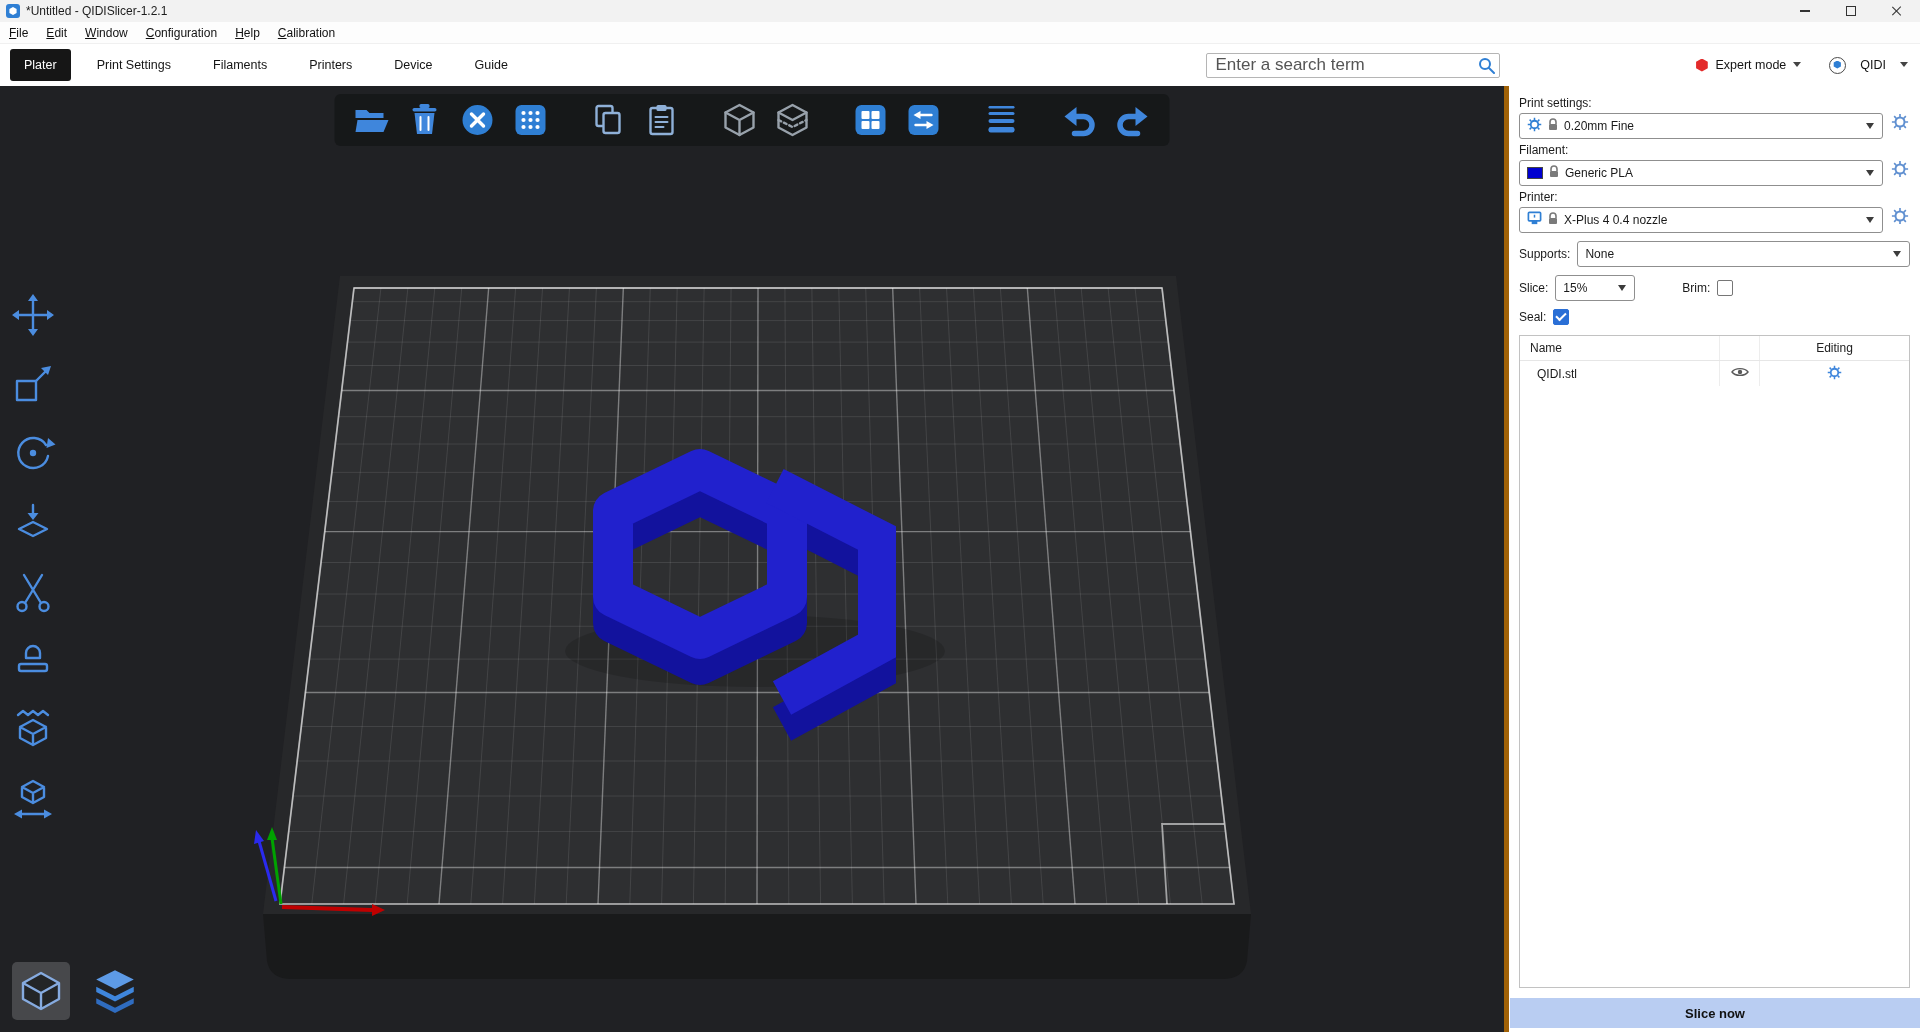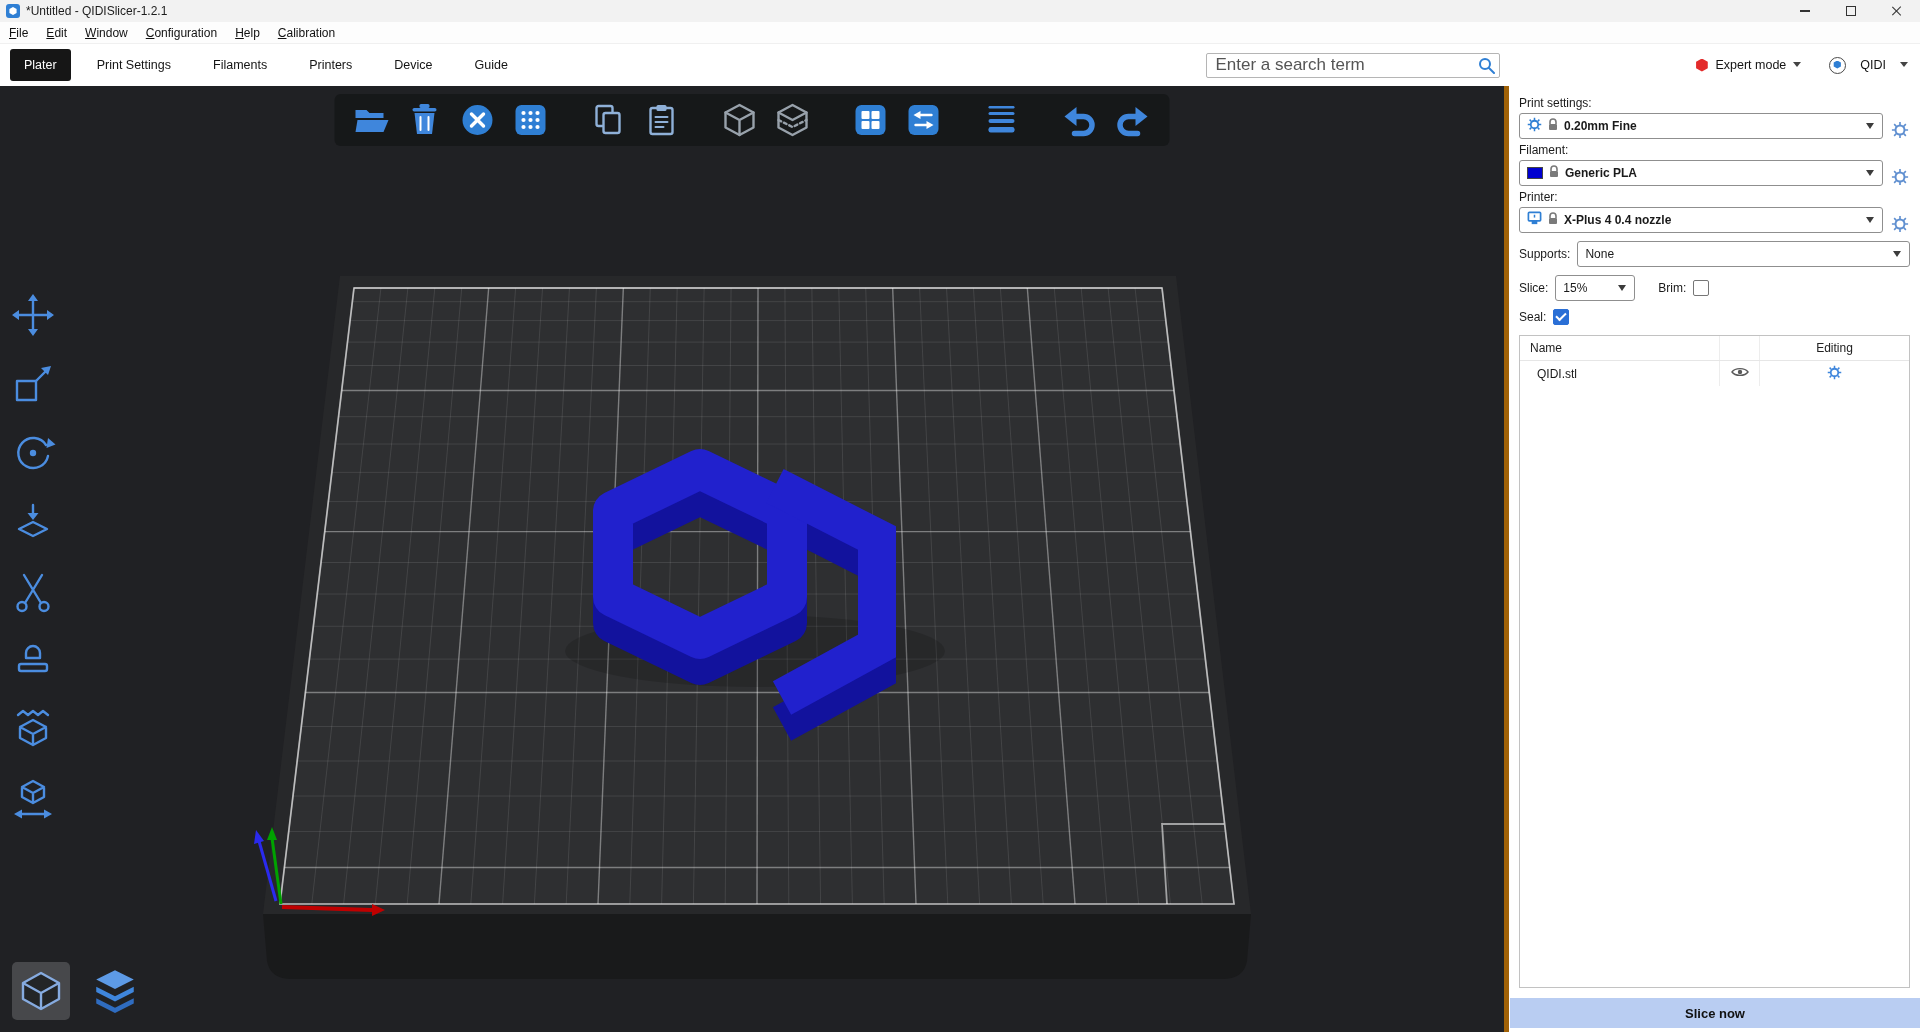--- a/index.html
+++ b/index.html
@@ -51,30 +51,30 @@
   .lt-icon { width:46px; height:46px; display:flex; align-items:center; justify-content:center; cursor:pointer; }
   .lt-icon svg { stroke:#4b8de0; fill:none; stroke-width:2.4; stroke-linecap:round; stroke-linejoin:round; }
 
   .view-buttons { position:absolute; left:12px; bottom:12px; display:flex; gap:16px; }
   .vb { width:58px; height:58px; display:flex; align-items:center; justify-content:center; border-radius:5px; cursor:pointer; }
   .vb.active { background:#47484b; }
 
   
   .sidebar { position:absolute; top:86px; right:0; bottom:0; width:416px; background:#fff; border-left:5px solid #a16207; padding:6px 10px 0 10px; font-size:12px; color:#1a1a1a; display:flex; flex-direction:column; }
   .sb-label { margin:4px 0 3px 0; }
-  .combo-row { display:flex; align-items:flex-end; gap:7px;font-weight:bold; }
+  .combo-row { display:flex; align-items:flex-start; gap:7px; }
   .combo { flex:1; height:26px; border:1px solid #8f8f8f; border-radius:3px; background:#fff; display:flex; align-items:center; padding:0 7px; gap:6px; cursor:pointer; min-width:0; }
   .combo-sm { flex:0 0 80px; }
   .c-text { white-space:nowrap; overflow:hidden; text-overflow:ellipsis; }
   .chev { margin-left:auto; width:9px; height:6px; position:relative; flex:0 0 auto; }
   .chev::after { content:""; position:absolute; left:0; top:0; border-left:4.5px solid transparent; border-right:4.5px solid transparent; border-top:6px solid #3c3c3c; }
   .gear-btn { width:20px; display:flex; align-items:center; justify-content:center; cursor:pointer; }
   .swatch { width:16px; height:12px; border:1px solid #444; flex:0 0 auto; }
   .row { display:flex; align-items:center; gap:7px; margin-top:8px; }
-  .brim-label { margin-left:16px; }
+  .brim-label { margin-left:40px; }
   .cb { width:16px; height:16px; border:1px solid #767676; border-radius:2px; background:#fff; display:flex; align-items:center; justify-content:center; cursor:pointer; }
   .cb.on { background:#2a6fd6; border-color:#2a6fd6; }
   .cb.on::after { content:""; width:8px; height:4px; border-left:2px solid #fff; border-bottom:2px solid #fff; transform:rotate(-45deg) translate(1px,-1px); }
 
   .objlist { margin-top:10px; border:1px solid #c2c2c2; background:#fff; flex:1; margin-bottom:44px; overflow:hidden; }
   .ol-head { display:flex; align-items:center; height:25px; border-bottom:1px solid #e6e6e6; color:#222; }
   .ol-row { display:flex; align-items:center; height:25px; }
   .ol-name { flex:1; padding-left:10px; min-width:0; }
   .ol-indent { padding-left:17px; }
   .ol-col2 { flex:0 0 40px; display:flex; align-items:center; justify-content:center; align-self:stretch; border-left:1px solid #ededed; }

